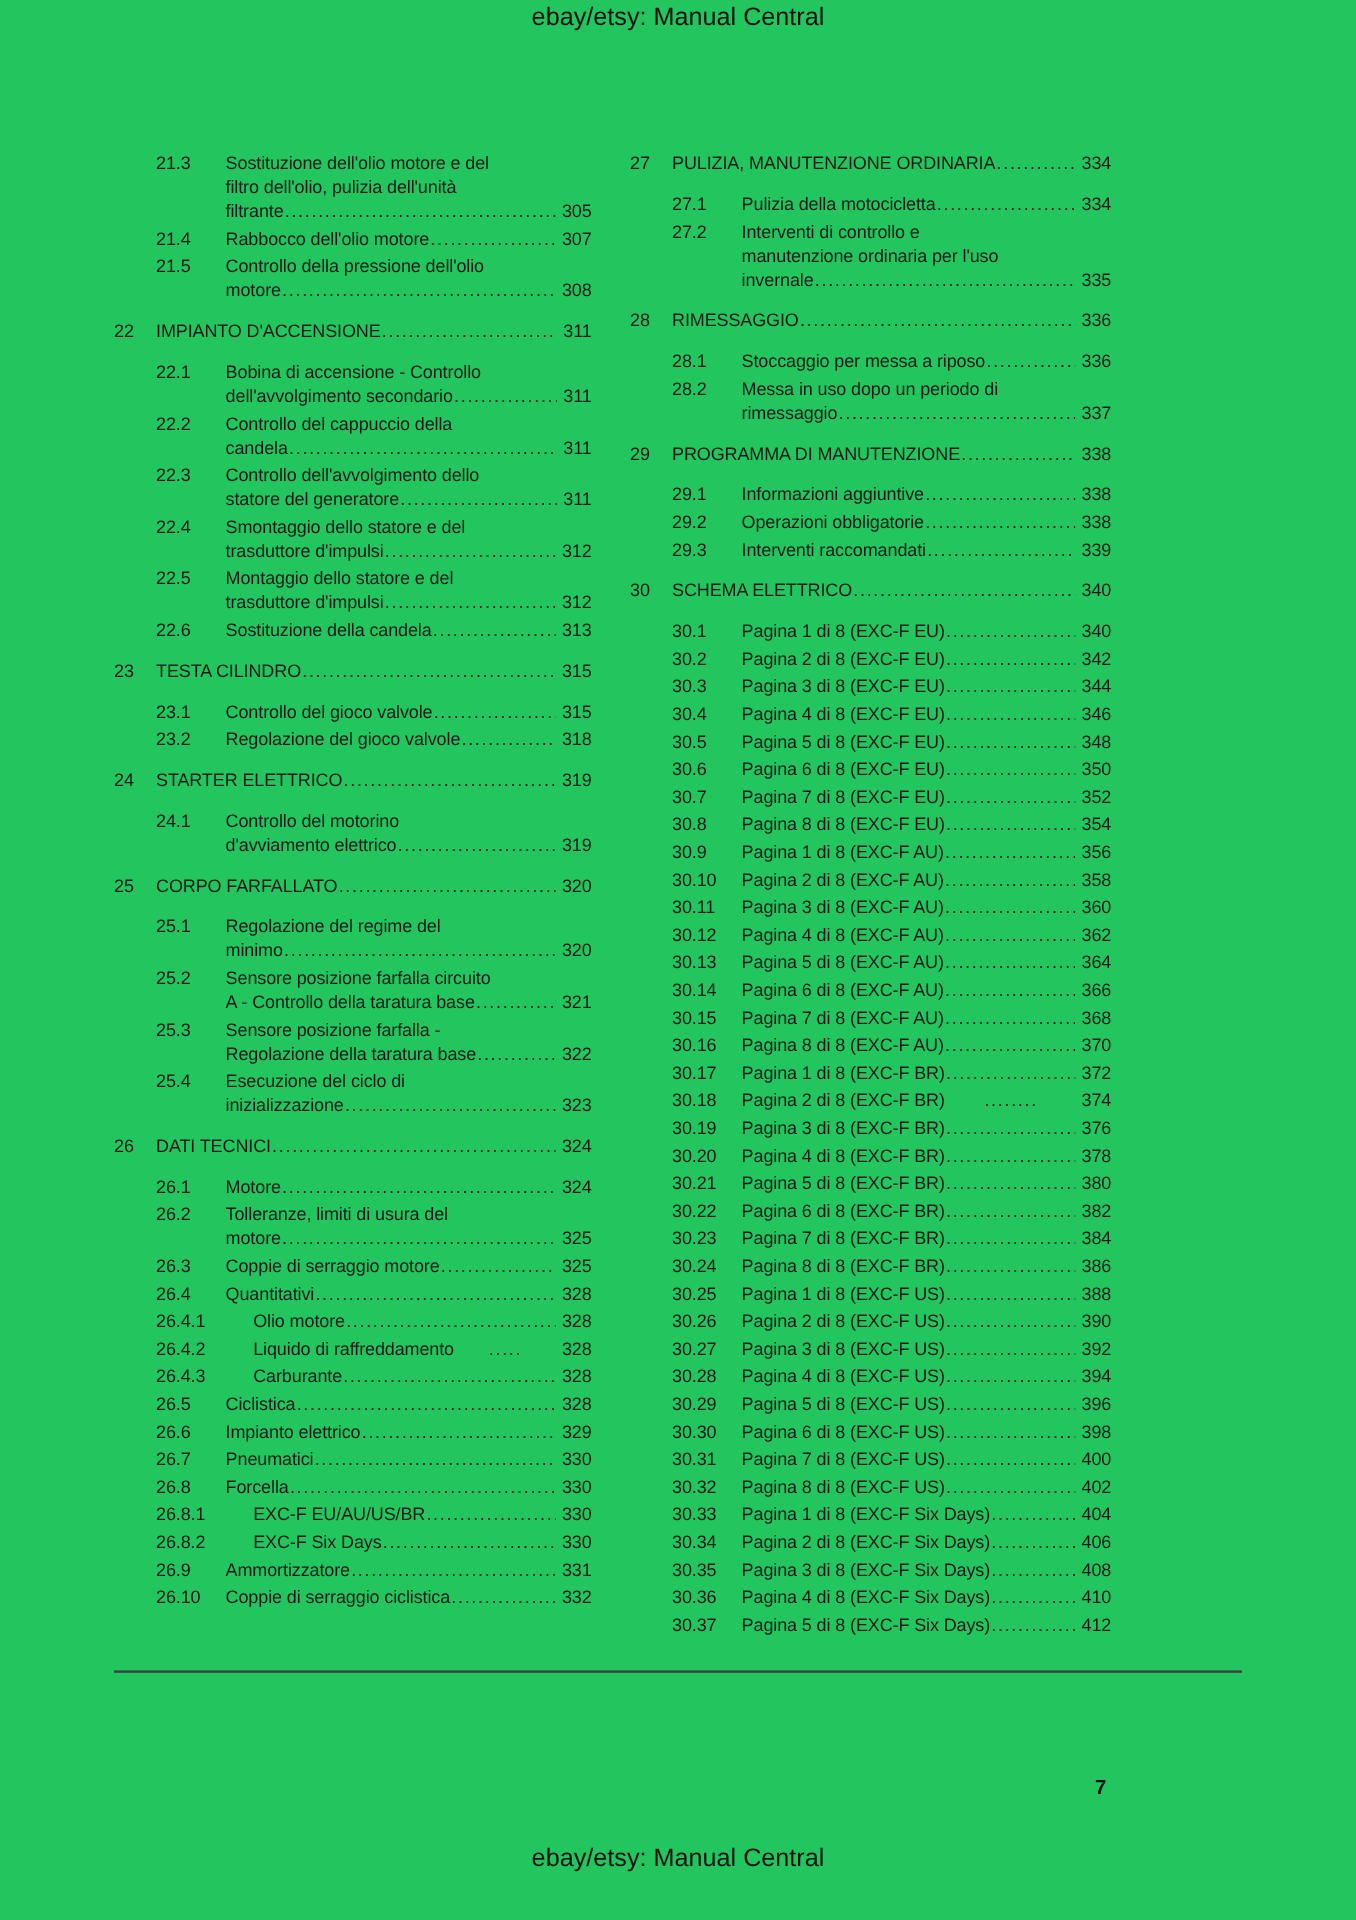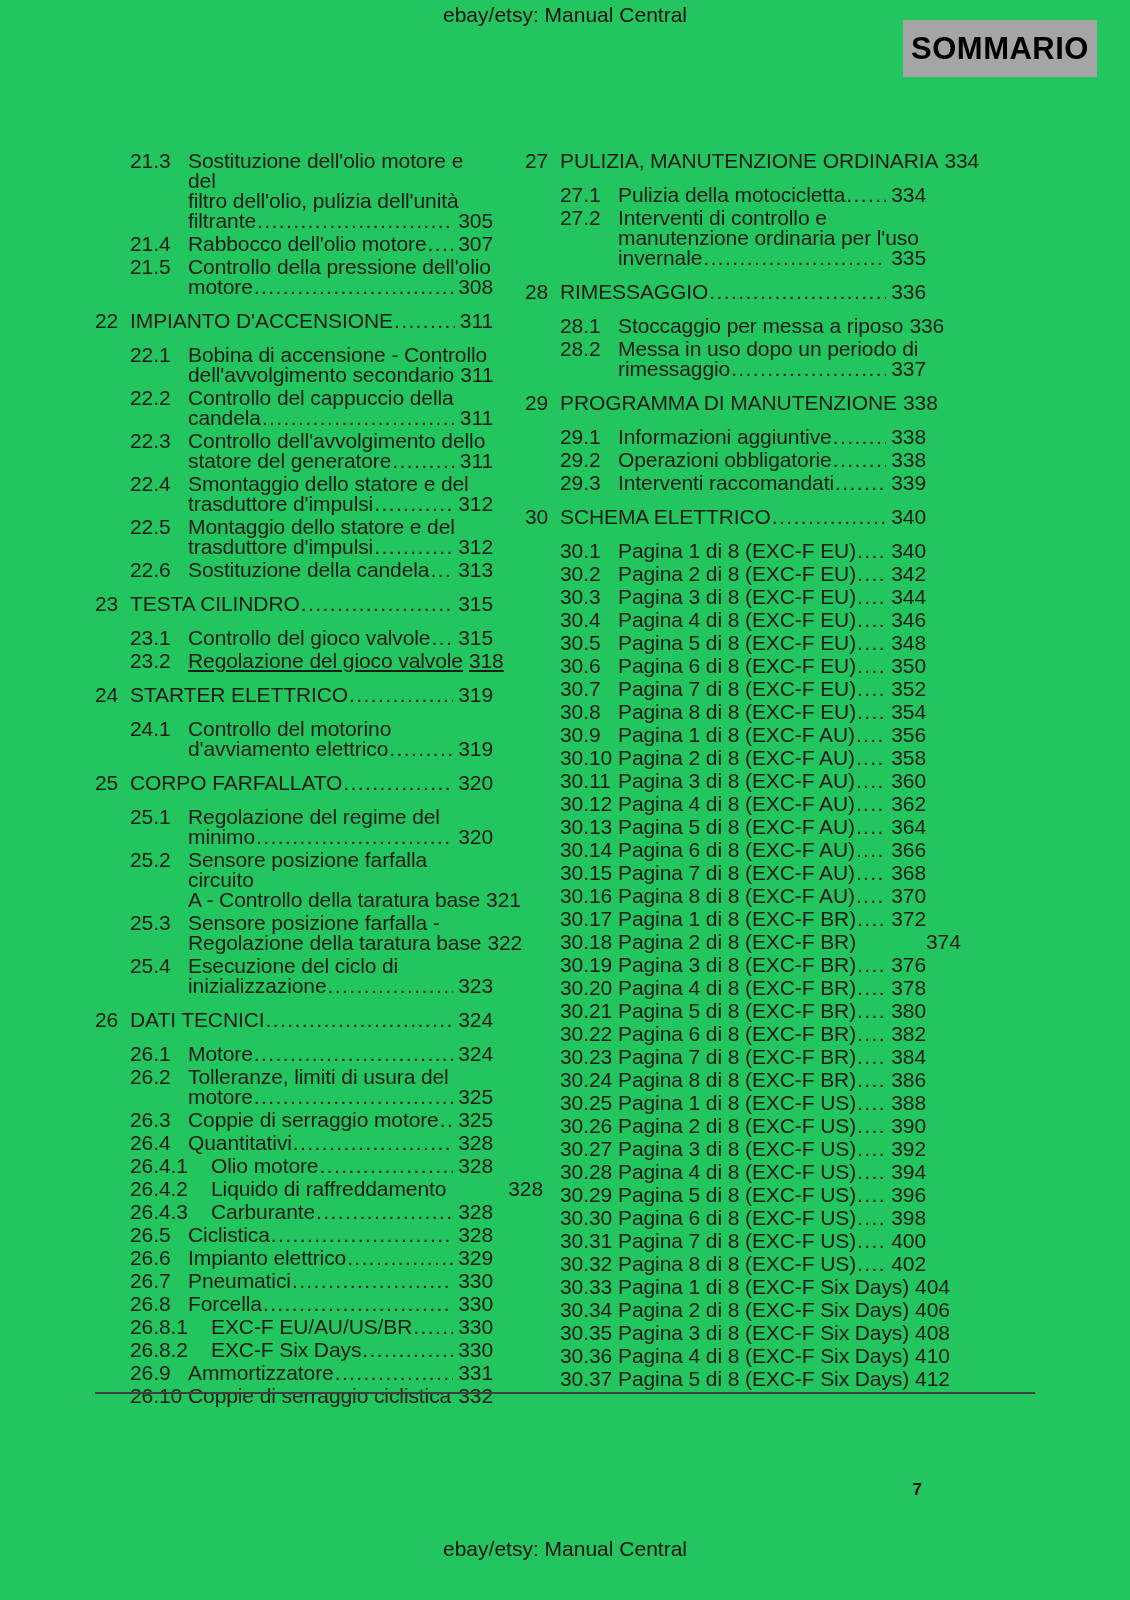--- a/index.html
+++ b/index.html
@@ -25,24 +25,23 @@
     top: 20px; left: 903px;
     width: 194px; height: 57px;
     background: #a5a5a5;
     display: flex; align-items: center; justify-content: center;
     font-size: 31px; font-weight: bold; color: #000;
     letter-spacing: 0.5px;
   }
   .toc-col {
     position: absolute;
     top: 127px;
-    font-size: 21px;
+    font-size: 15px;
     line-height: 20px;
     letter-spacing: -0.1px;
-    margin-top: 24px;
   }
   .col-left  { left: 95px;  width: 398px; }
   .col-right { left: 525px; width: 401px; }
 
   .entry { display: flex; margin-bottom: 3px; }
   .entry .num  { flex: 0 0 58px; }
   .entry .body { flex: 1 1 auto; min-width: 0; display: block; }
 
   .entry.level-1 { margin-top: 14px; margin-bottom: 14px; }
   .entry.level-1:first-child { margin-top: 0; }
@@ -87,23 +86,20 @@
     color: #111;
   }
 </style>
 </head>
 <body>
 
 <div class="page">
 
   <div class="top-header">ebay/etsy: Manual Central</div>
 
-  <div class="corner-box" style="background: rgb(165, 165, 165);">
-    <span>SOMMARIO</span>
-  </div>
 
   <div class="toc-col col-left">
       <div class="entry level-2">
         <span class="num">21.3</span>
         <span class="body">
           <span class="tline">Sostituzione dell'olio motore e del</span>
           <span class="tline">filtro dell'olio, pulizia dell'unità</span>
           <span class="lastline" style="display: flex;">
             <span class="t">filtrante</span>
             <span class="dots" aria-hidden="true">........................................................................................................................................................................................................</span>
@@ -223,21 +219,21 @@
           <span class="lastline" style="display: flex;">
             <span class="t">Controllo del gioco valvole</span>
             <span class="dots" aria-hidden="true">........................................................................................................................................................................................................</span>
             <span class="pg">315</span>
           </span>
         </span>
       </div>
       <div class="entry level-2">
         <span class="num">23.2</span>
         <span class="body">
-          <span class="lastline" style="display: flex; text-decoration: underline;">
+          <span class="lastline" style="display: flex;">
             <span class="t">Regolazione del gioco valvole</span>
             <span class="dots" aria-hidden="true">........................................................................................................................................................................................................</span>
             <span class="pg">318</span>
           </span>
         </span>
       </div>
       <div class="entry level-1">
         <span class="num">24</span>
         <span class="body">
           <span class="lastline" style="display: flex;">

